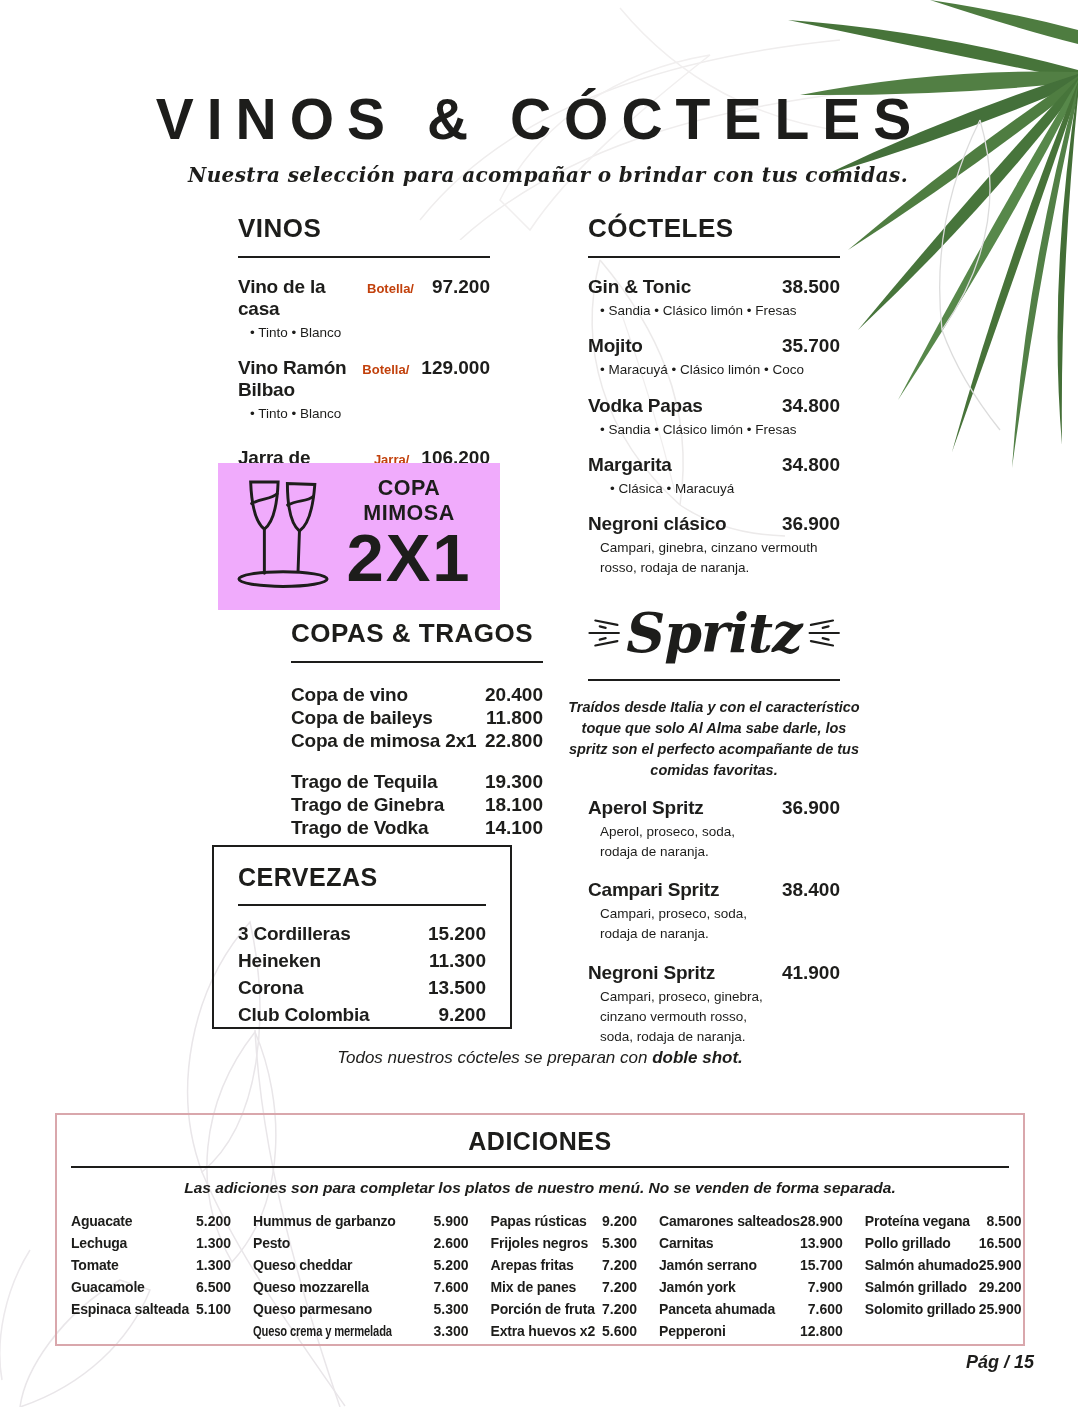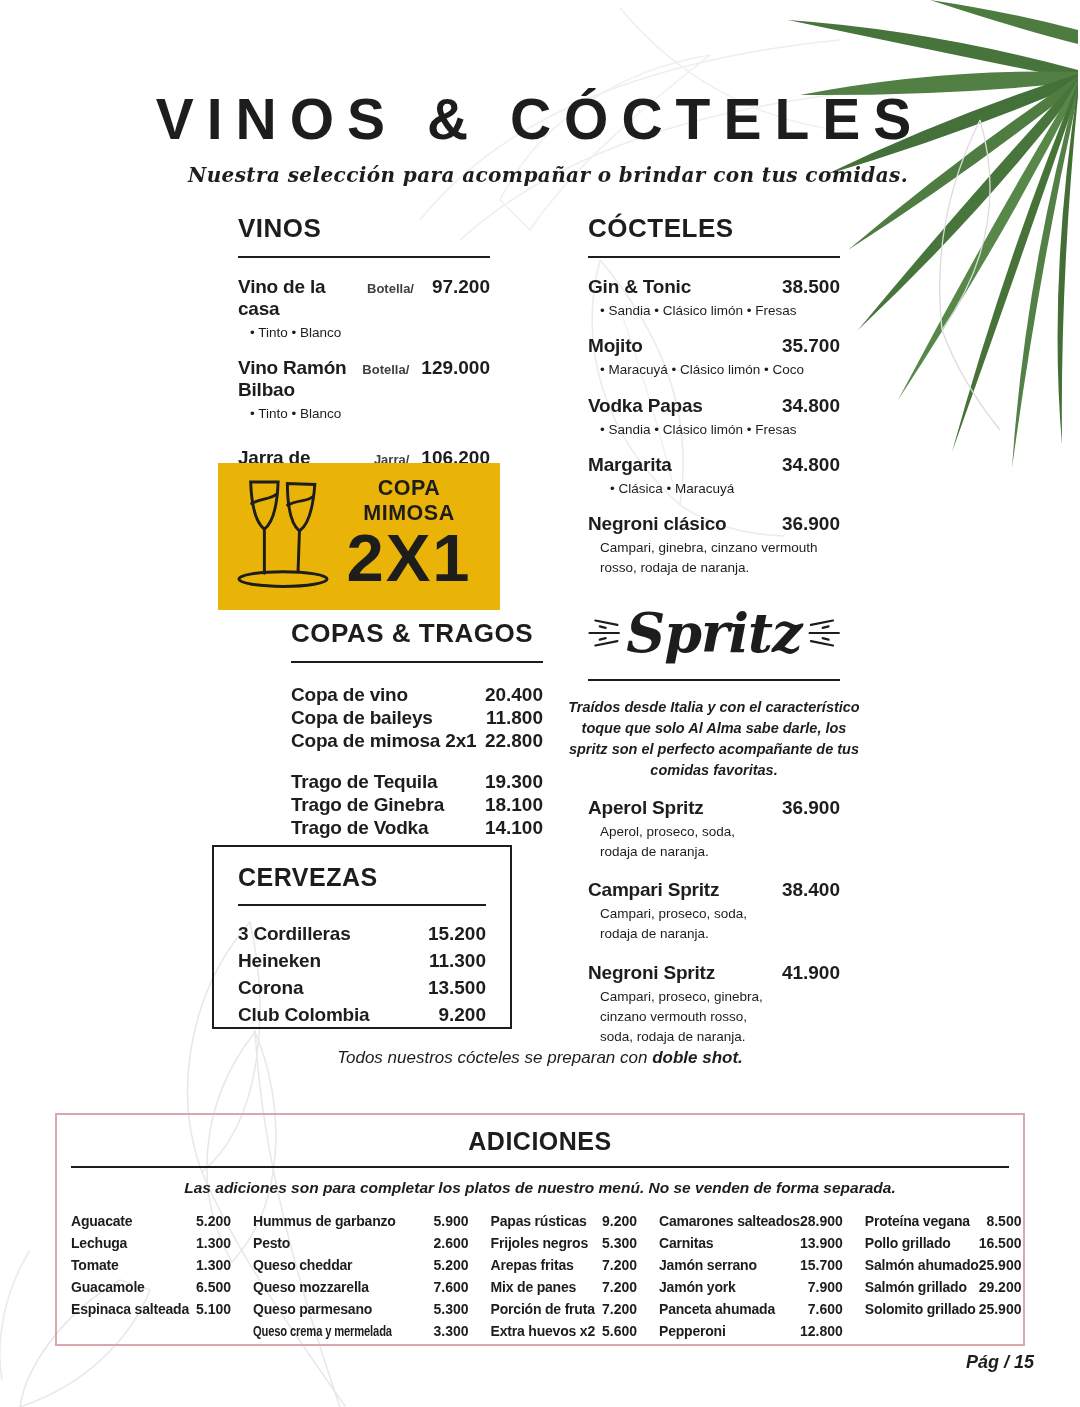--- a/index.html
+++ b/index.html
@@ -14,31 +14,31 @@
            font-size:57px; font-weight:800; letter-spacing:13px; z-index:1; }
   .subtitle { position:absolute; left:16px; right:0; top:163px; text-align:center;
               font-family:"DejaVu Serif", serif; font-style:italic; font-weight:600;
               font-size:20px; letter-spacing:0.4px; z-index:1; }
 
   
   .sec-h { font-size:26px; font-weight:800; letter-spacing:0.5px; }
   .rule { height:2px; background:#1d1d1b; border:0; margin-top:12px; }
   .mrow { display:flex; align-items:baseline; margin-top:14px; }
   .mname { flex:1; font-size:19px; font-weight:700; letter-spacing:-0.2px; }
-  .munit { width:60px; text-align:right; font-size:13px; font-weight:600; color:#404040; margin-right:12px; }
+  .munit { width:60px; text-align:right; font-size:13px; font-weight:600; color:#c2410c; margin-right:12px; }
   .mprice { min-width:64px; text-align:right; font-size:19px; font-weight:700; }
   .msub { font-size:13.5px; font-weight:500; margin:3px 0 0 12px; line-height:1.5; white-space:pre-line; }
   .gap { height:18px; }
 
   .col-left  { position:absolute; left:238px; top:213px; width:252px; z-index:1; }
   .col-right { position:absolute; left:588px; top:213px; width:252px; z-index:1; }
 
   
   .promo { position:absolute; left:218px; top:463px; width:282px; height:147px;
-           background:#eab308; display:flex; align-items:center; padding:10px 14px 18px 16px; z-index:1; }
+           background:#f0abfc; display:flex; align-items:center; padding:10px 14px 18px 16px; z-index:1; }
   .promo-text { flex:1; text-align:center; }
   .promo-l1 { font-size:21.5px; font-weight:800; letter-spacing:0.5px; }
   .promo-l2 { font-size:67px; font-weight:900; line-height:0.95; letter-spacing:2px; }
 
   
   .copas { position:absolute; left:248px; top:618px; width:252px; z-index:1;margin-left:43px; }
   .lrow { display:flex; align-items:baseline; line-height:23px; }
   .lrow .mname, .lrow .mprice { font-size:19px; }
   .list { margin-top:20px; }
 

